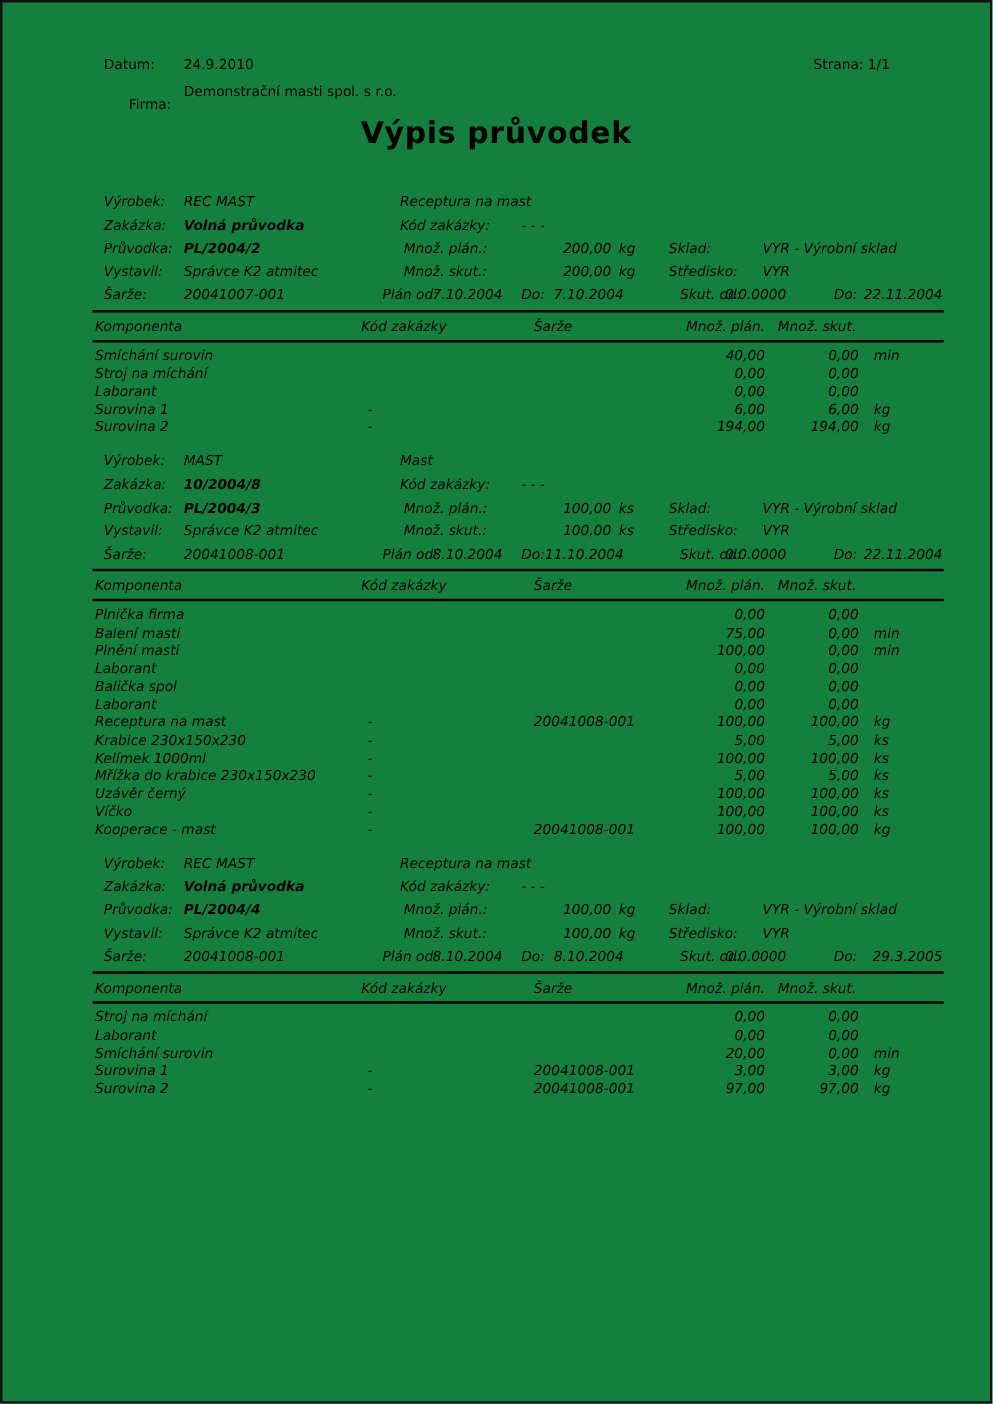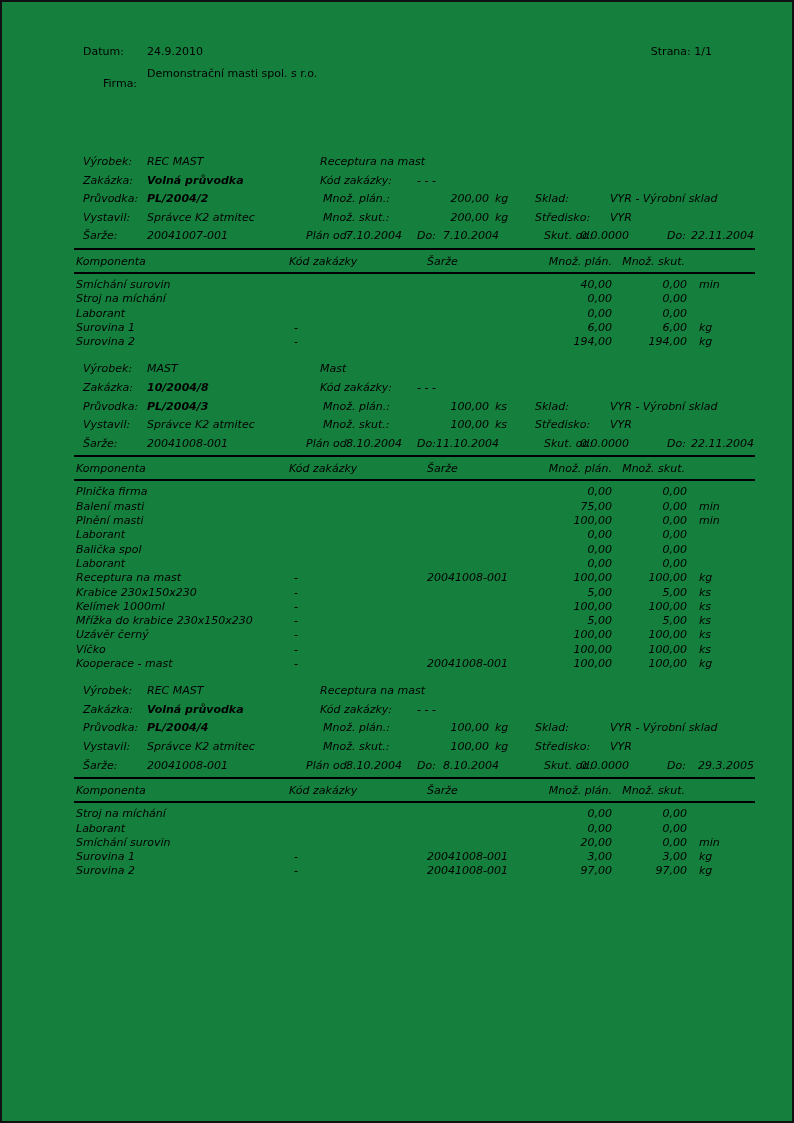--- a/index.html
+++ b/index.html
@@ -57,20 +57,21 @@
 <body>
 
 <div class="page">
 
   <span class="abs" style="left:81px;top:43px;">Datum:</span>
   <span class="abs" style="left:145px;top:43px;">24.9.2010</span>
   <span class="abs" style="right:80px;top:43px;"><span>Strana:</span> <span>1/1</span></span>
   <span class="abs" style="left:81px;top:75px;margin-left:20px;">Firma:</span>
   <span class="abs" style="left:145px;top:65px;">Demonstrační masti spol. s r.o.</span>
 
+  <div class="doc-title">Výpis průvodek</div>
 
   <div class="sections" id="sections">
   <section class="sec">
     <div class="hrow">
       <span class="lbl">Výrobek:</span>
       <span class="val">REC MAST</span>
       <span class="mid">Receptura na mast</span>
     </div>
     <div class="hrow">
       <span class="lbl">Zakázka:</span>

